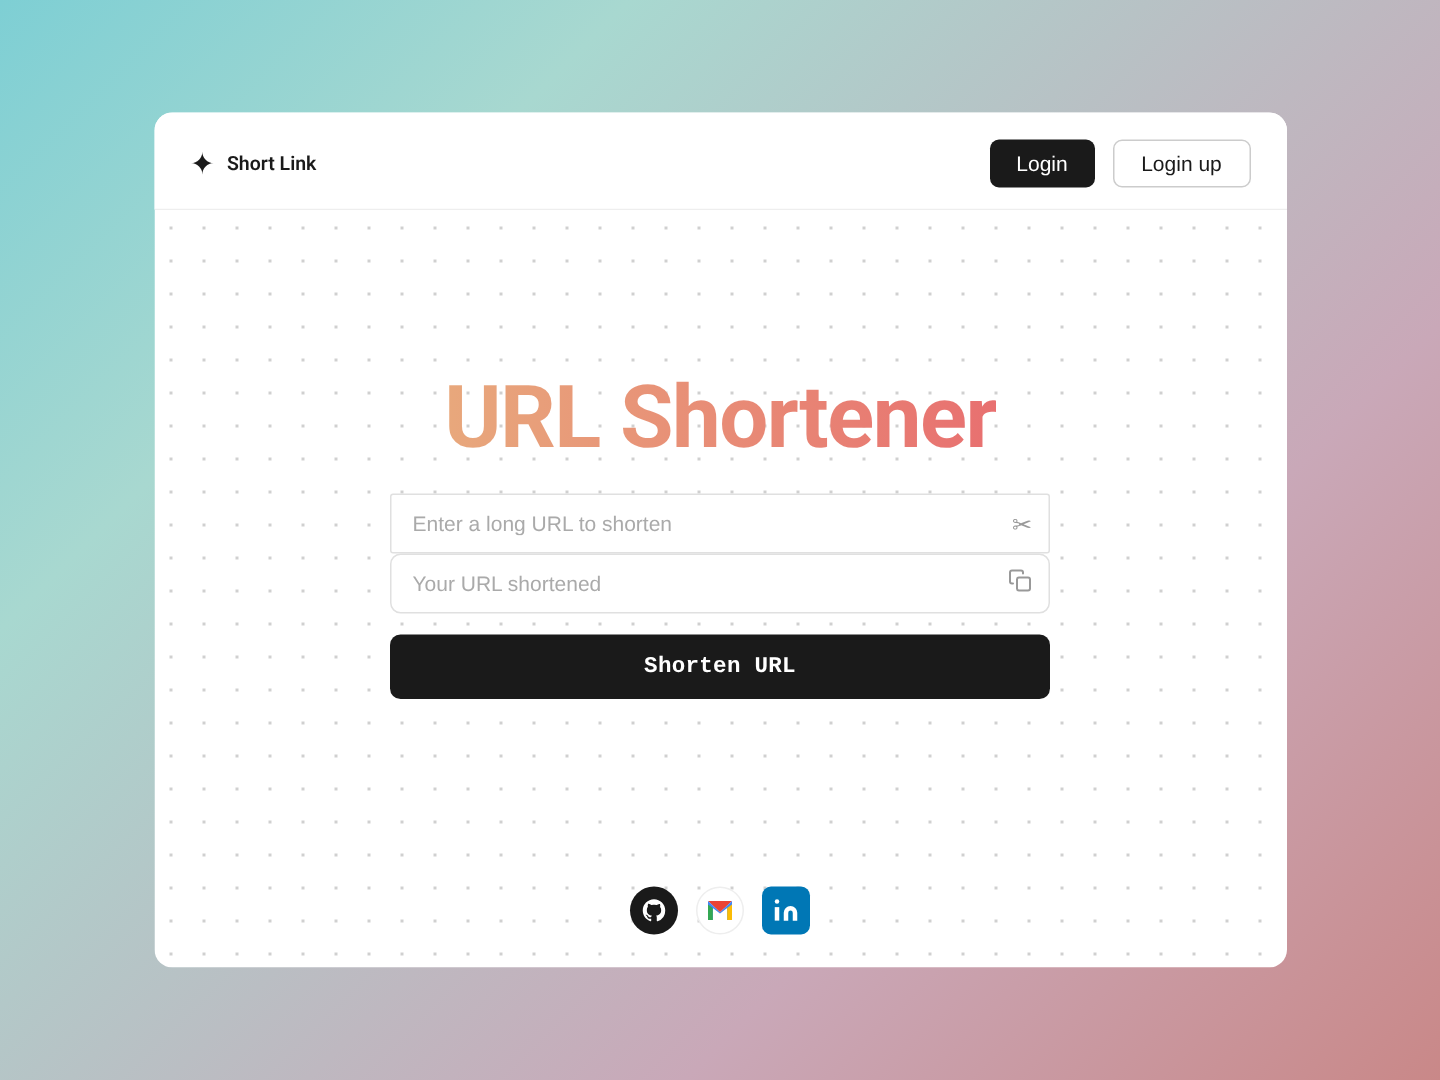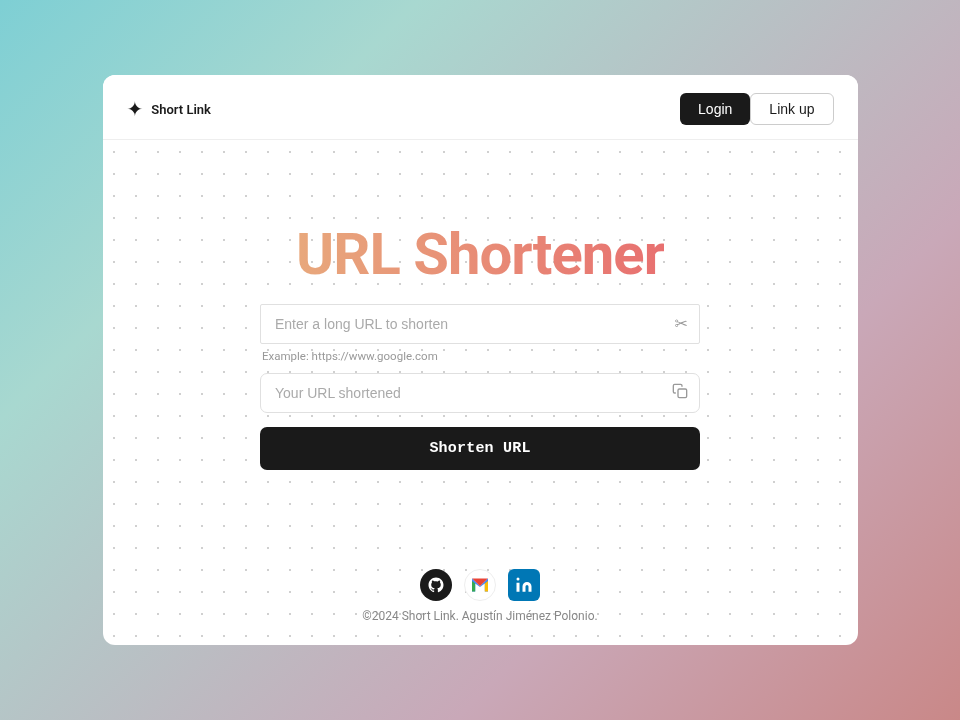--- a/index.html
+++ b/index.html
@@ -54,21 +54,21 @@
     }
 
     .brand-name {
       font-size: 13px;
       font-weight: 600;
       color: #1a1a1a;
     }
 
     .nav-buttons {
       display: flex;
-      gap: 0;
+      gap: 12px;
     }
 
     .btn-login {
       padding: 7px 18px;
       background: #1a1a1a;
       color: #ffffff;
       border: none;
       border-radius: 6px;
       font-size: 14px;
       font-weight: 500;
@@ -256,35 +256,34 @@
 
 <div class="main-card">
 
   <nav class="navbar">
     <div class="brand">
       <span class="brand-icon">✦</span>
       <span class="brand-name">Short Link</span>
     </div>
     <div class="nav-buttons">
       <button class="btn-login">Login</button>
-      <button class="btn-signup">Link up</button>
+      <button class="btn-signup">Login up</button>
     </div>
   </nav>
 
   <div class="content">
 
     <h1 class="hero-title">URL Shortener</h1>
 
     <div class="input-section">
 
       <div class="input-wrapper">
         <input type="text" class="url-input" placeholder="Enter a long URL to shorten" style="">
         <span class="input-icon scissors">✂</span>
       </div>
-      <div class="example-text">Example: https://www.google.com</div>
 
       <div class="output-wrapper">
         <input type="text" class="url-output" readonly="" placeholder="Your URL shortened" style="">
         <span class="copy-icon">
           <svg width="16" height="16" viewBox="0 0 24 24" fill="none" stroke="#999" stroke-width="2" stroke-linecap="round" stroke-linejoin="round">
             <rect x="9" y="9" width="13" height="13" rx="2" ry="2"></rect>
             <path d="M5 15H4a2 2 0 0 1-2-2V4a2 2 0 0 1 2-2h9a2 2 0 0 1 2 2v1"></path>
           </svg>
         </span>
       </div>
@@ -318,16 +317,15 @@
 
       <div class="social-icon linkedin-icon">
         <svg width="18" height="18" viewBox="0 0 24 24" fill="white">
           <path d="M16 8a6 6 0 0 1 6 6v7h-4v-7a2 2 0 0 0-2-2 2 2 0 0 0-2 2v7h-4v-7a6 6 0 0 1 6-6z"></path>
           <rect x="2" y="9" width="4" height="12"></rect>
           <circle cx="4" cy="4" r="2"></circle>
         </svg>
       </div>
 
     </div>
-    <div class="footer-text">©2024 Short Link. Agustín Jiménez Polonio.</div>
   </div>
 
 </div>
 
 </body></html>

